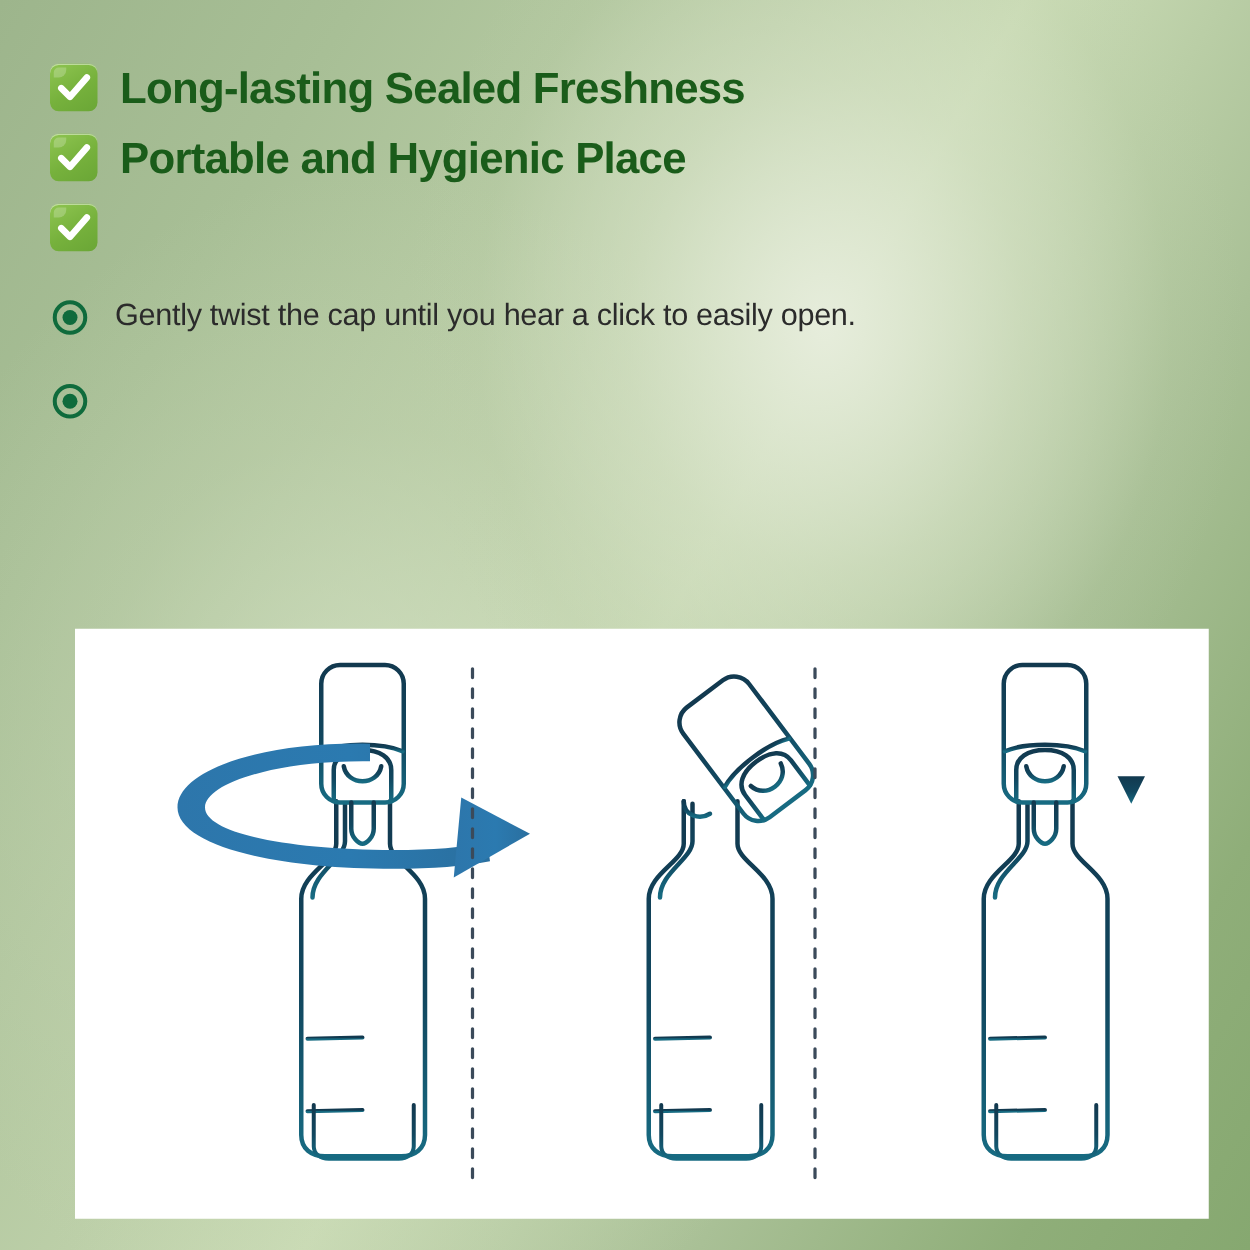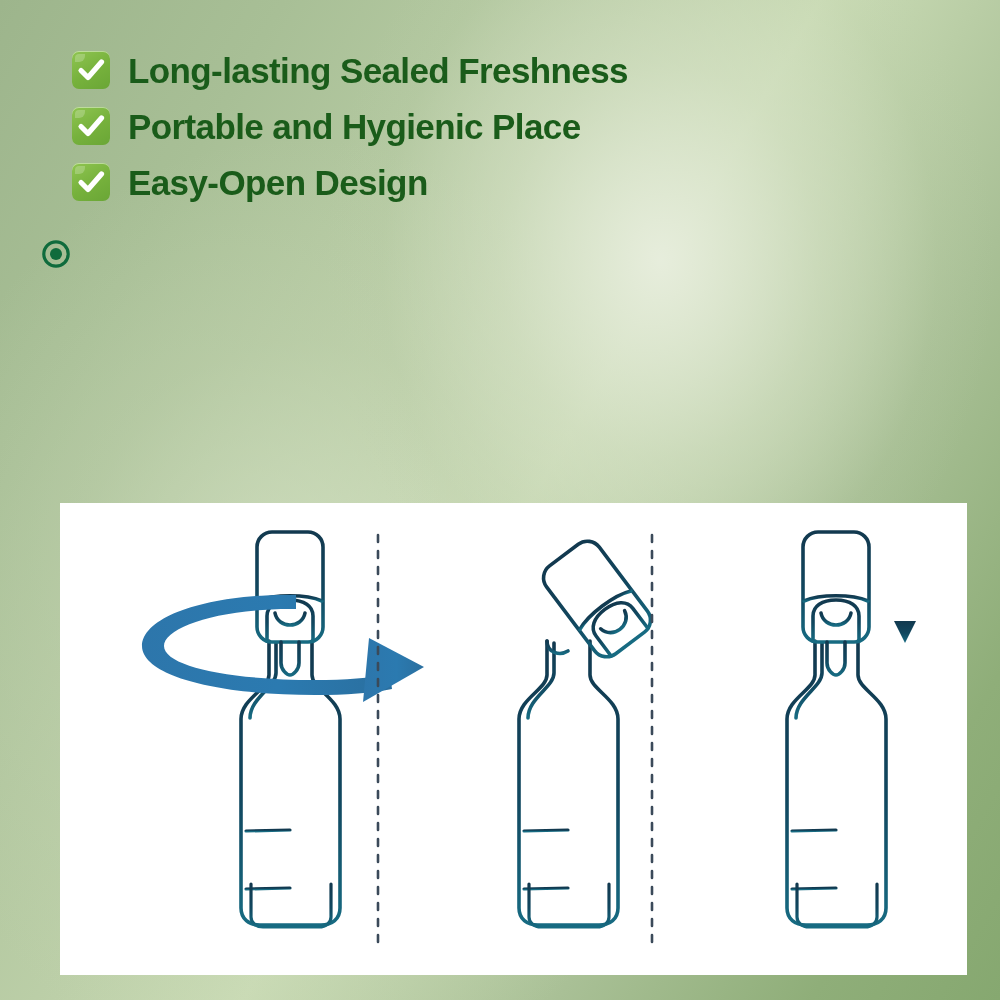--- a/index.html
+++ b/index.html
@@ -30,21 +30,20 @@
     position: absolute;
     left: 40px;
     top: 42px;
     width: 900px;
   }
   .headline-row {
     display: flex;
     align-items: center;
     height: 56px;
     margin-bottom: 0px;
-    margin-left: 32px;
   }
   .check-badge {
     position: relative;
     width: 38px;
     height: 38px;
     flex: 0 0 38px;
     border-radius: 7px;
     background: linear-gradient(150deg, #8fc551 0%, #76b13c 55%, #6aa636 100%);
     box-shadow: inset 0 1px 0 rgba(255,255,255,0.45);
     margin-right: 18px;
@@ -142,27 +141,35 @@
       </span>
       <span class="headline-text">Portable and Hygienic Place</span>
     </div>
 
     <div class="headline-row">
       <span class="check-badge">
         <svg width="38" height="38" viewBox="0 0 38 38">
           <path d="M9 19.5 L16 26.5 L29.5 11" stroke="#ffffff" stroke-width="5.2" stroke-linecap="round" stroke-linejoin="round" fill="none"></path>
         </svg>
       </span>
-      <span class="headline-text">Easy-Open Design</span>
     </div>
 
   </div>
 
   <div class="bullet-list">
 
+    <div class="bullet-row">
+      <span class="bullet-icon">
+        <svg width="32" height="32" viewBox="0 0 32 32">
+          <circle cx="16" cy="16" r="12.2" fill="none" stroke="#0f6b3c" stroke-width="3.2"></circle>
+          <circle cx="16" cy="16" r="6" fill="#0f6b3c"></circle>
+        </svg>
+      </span>
+      <span class="bullet-text">Gently twist the cap until you hear a click to easily open.</span>
+    </div>
 
     <div class="bullet-row">
       <span class="bullet-icon">
         <svg width="32" height="32" viewBox="0 0 32 32">
           <circle cx="16" cy="16" r="12.2" fill="none" stroke="#0f6b3c" stroke-width="3.2"></circle>
           <circle cx="16" cy="16" r="6" fill="#0f6b3c"></circle>
         </svg>
       </span>
     </div>
 

